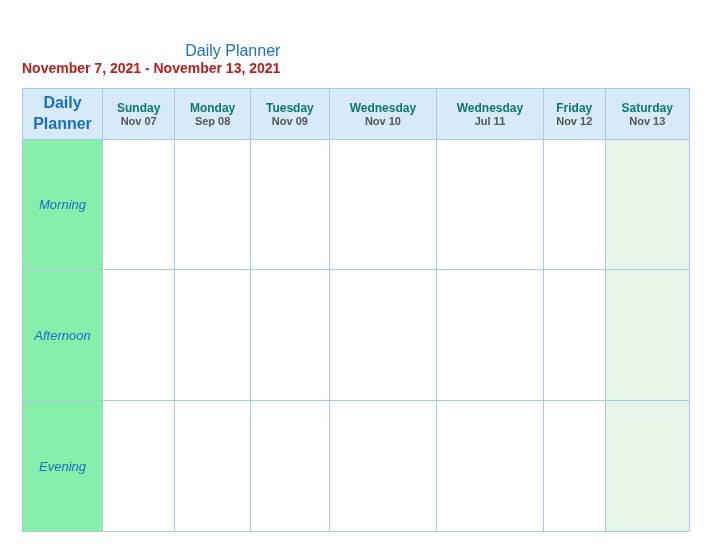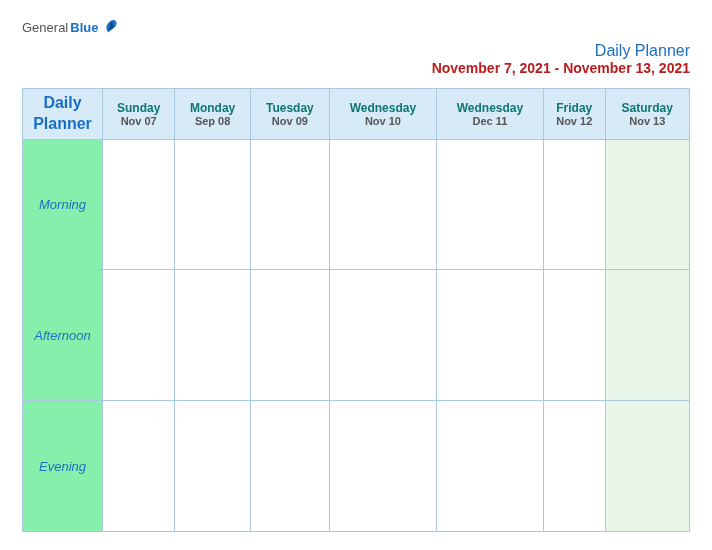--- a/index.html
+++ b/index.html
@@ -123,31 +123,20 @@
     }
     .saturday-header {
       background: #c8e6c9;
     }
   </style>
 </head>
 <body>
 
 <div class="page">
   <div class="header">
-    <div class="logo-area">
-      <div class="logo-text">
-        <span class="logo-general">General</span>
-        <span class="logo-blue">Blue</span>
-
-        <svg class="logo-icon" viewBox="0 0 20 20">
-          <path d="M10 3 C13 1, 17 3, 16 7 C15 11, 10 13, 7 16 C5 14, 4 10, 6 7 C7 5, 9 4, 10 3Z" fill="#1a6fc4"></path>
-          <path d="M10 3 C12 5, 14 8, 12 11 C10 13, 7 13, 7 16 C8 12, 9 9, 10 3Z" fill="#0a4a8a"></path>
-        </svg>
-      </div>
-    </div>
     <div class="title-area">
       <div class="title-main">Daily Planner</div>
       <div class="title-date">November 7, 2021 - November 13, 2021</div>
     </div>
   </div>
 
   <table class="calendar-table">
     <thead>
       <tr class="header-row">
         <th class="col-label">
@@ -167,21 +156,21 @@
         <th class="col-day">
           <span class="day-name">Tuesday</span>
           <span class="day-date">Nov 09</span>
         </th>
         <th class="col-day">
           <span class="day-name">Wednesday</span>
           <span class="day-date">Nov 10</span>
         </th>
         <th class="col-day">
           <span class="day-name">Wednesday</span>
-          <span class="day-date">Dec 11</span>
+          <span class="day-date">Jul 11</span>
         </th>
         <th class="col-day">
           <span class="day-name">Friday</span>
           <span class="day-date">Nov 12</span>
         </th>
         <th class="col-day saturday-header">
           <span class="day-name">Saturday</span>
           <span class="day-date">Nov 13</span>
         </th>
       </tr>

